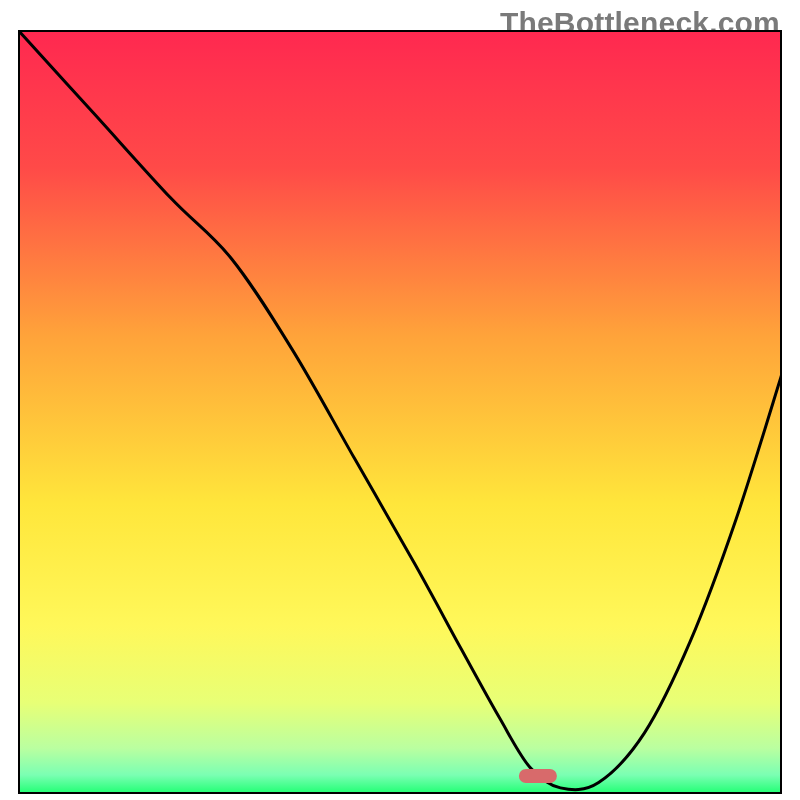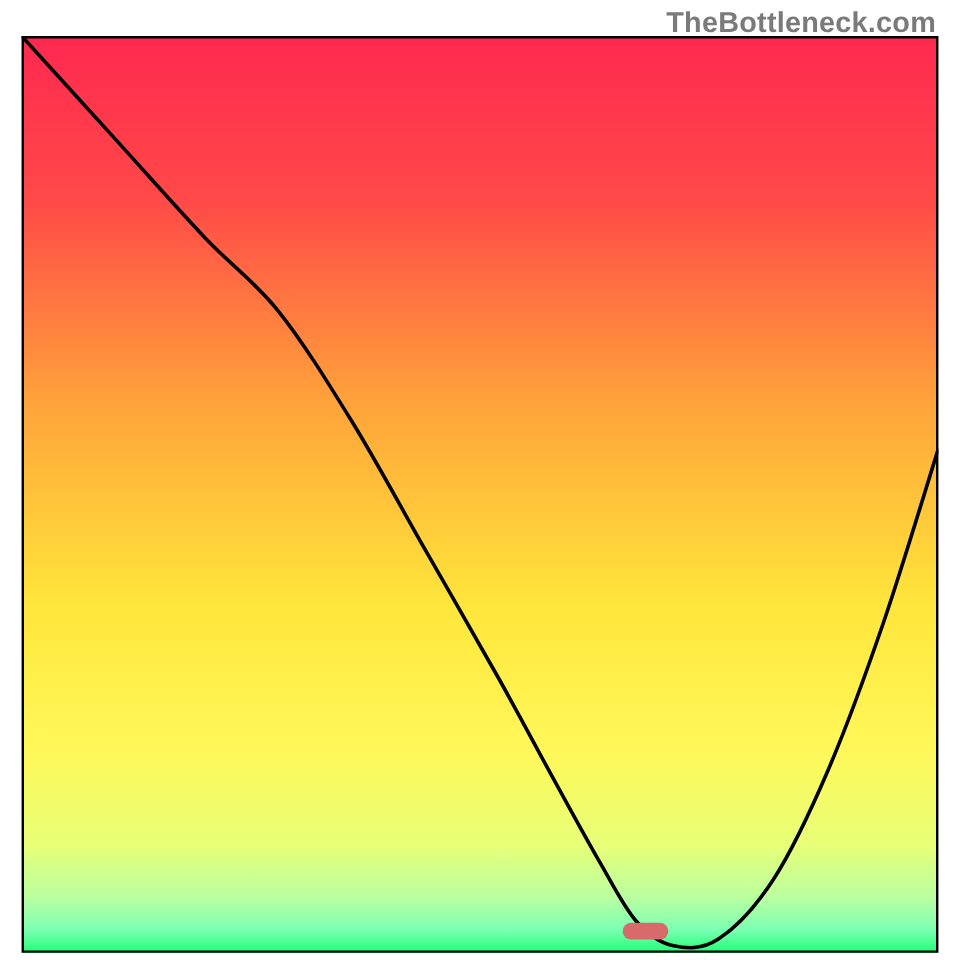--- a/index.html
+++ b/index.html
@@ -15,21 +15,21 @@
     left: 0;
     top: 0;
     width: 800px;
     height: 800px;
   }
   .watermark {
     position: absolute;
     top: 6px;
     right: 20px;
     font-family: Arial, Helvetica, sans-serif;
-    font-size: 24px;
+    font-size: 30px;
     font-weight: 700;
     color: #7a7a7a;
     letter-spacing: 0.2px;
   }
   .chart-area {
     position: absolute;
     left: 18px;
     top: 30px;
     width: 764px;
     height: 752px;

